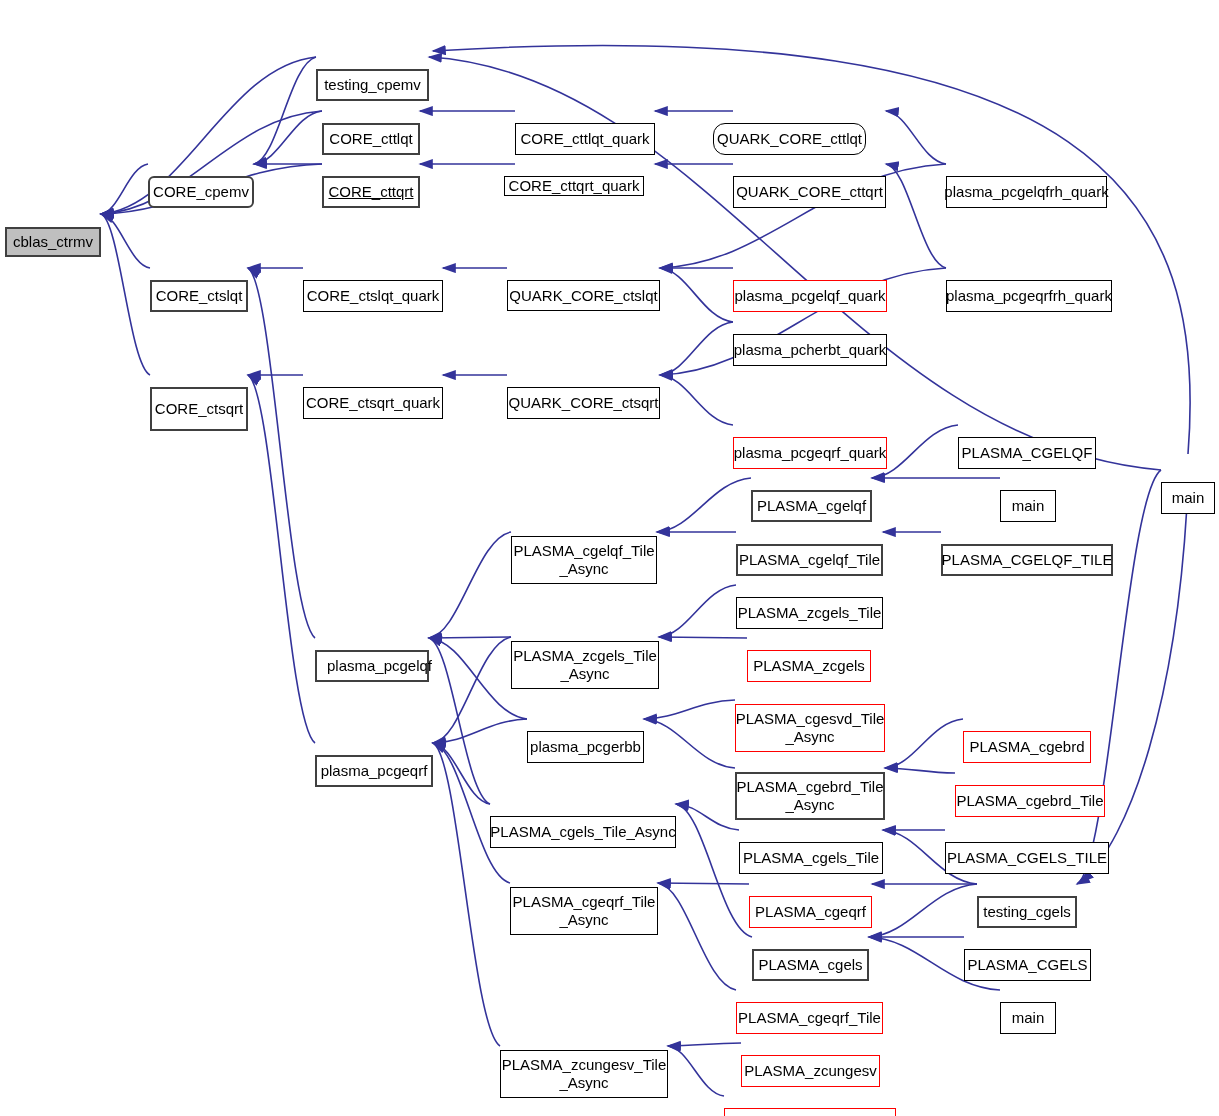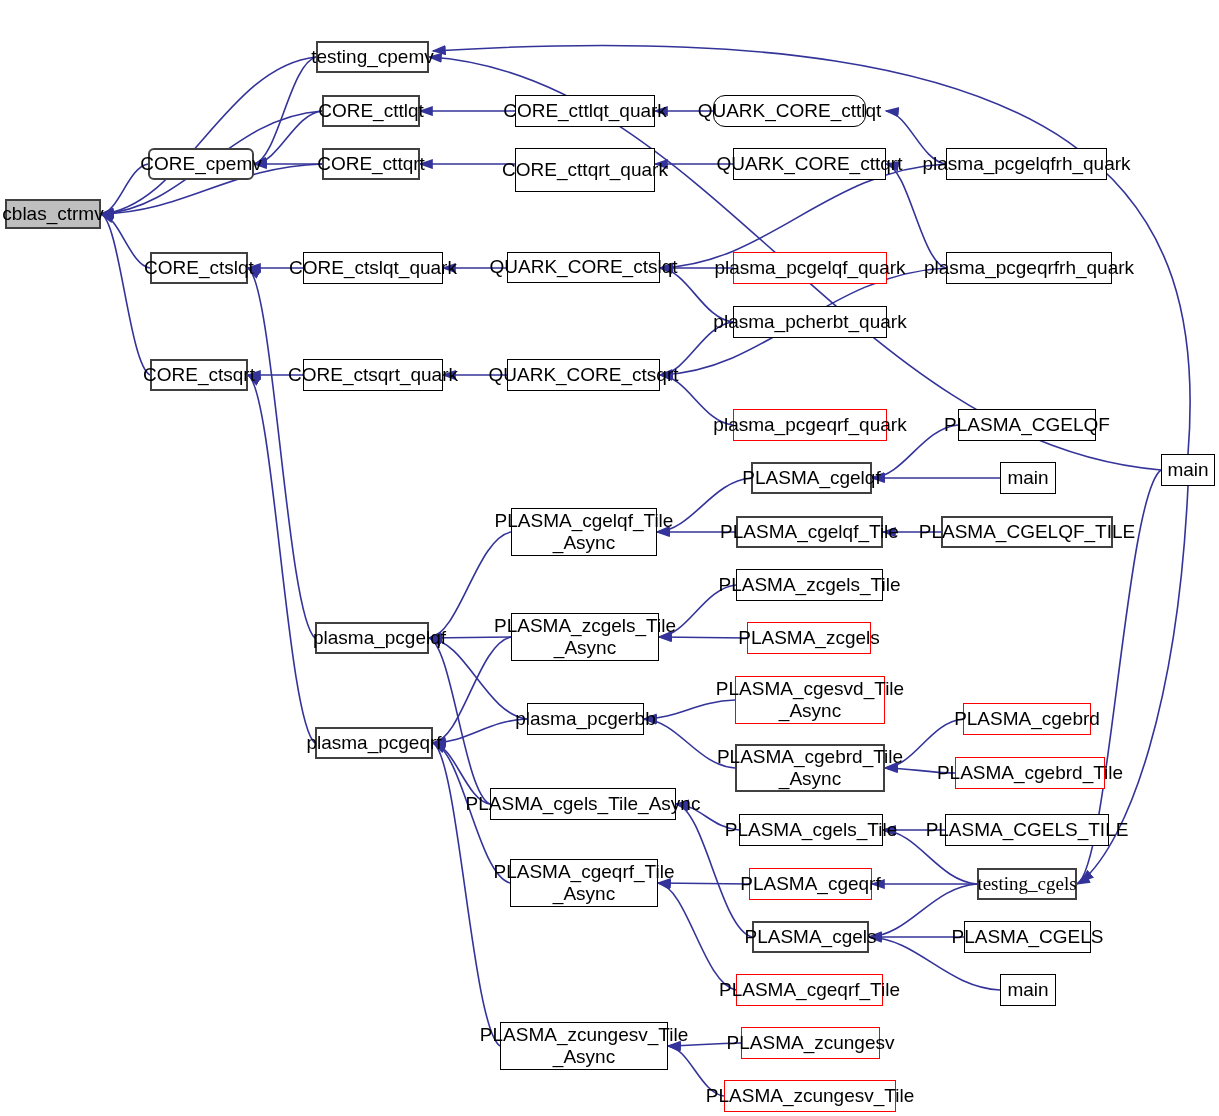--- a/index.html
+++ b/index.html
@@ -8,25 +8,26 @@
   #edges{position:absolute;left:0;top:0;width:1219px;height:1116px;}
   .node{
     position:absolute;
     box-sizing:border-box;
     display:flex;
     align-items:center;
     justify-content:center;
     text-align:center;
     background:#ffffff;
     border:1px solid #000000;
-    font-size:19px;
+    font-size:15px;
     line-height:1.18;
     color:#000000;
     white-space:pre-line;
     z-index:5;
+    margin-top:28px;
   }
   .node.thick{border:2px solid #404040;}
   .node.red{border:1px solid #ff0000;}
   .node.root{background:#bfbfbf;border:2px solid #404040;}
 </style>
 </head>
 <body>
 
 <div id="canvas">
   <svg id="edges" viewBox="0 0 1219 1116">
@@ -99,25 +100,25 @@
         <path d="M1161,470 C1125.72,494.84 1108.92,867.44 1077,884" marker-end="url(#ah)"></path>
         <path d="M1188,454 C1208,200 1100,10 433,51" marker-end="url(#ah)"></path>
         <path d="M1188,486 C1178,700 1130,840 1081,882" marker-end="url(#ah)"></path>
       </g>
   </svg>
   <div id="nodes">
       <div class="node root" style="left: 5px; top: 199px; width: 96px; height: 30px;"><span>cblas_ctrmv</span></div>
       <div class="node thick" style="left: 316px; top: 41px; width: 113px; height: 32px;"><span>testing_cpemv</span></div>
       <div class="node thick" style="left: 322px; top: 95px; width: 98px; height: 32px;"><span>CORE_cttlqt</span></div>
       <div class="node thick" style="left: 148px; top: 148px; width: 106px; height: 32px; border-radius: 6px;"><span>CORE_cpemv</span></div>
-      <div class="node thick" style="left: 322px; top: 148px; width: 98px; height: 32px;"><span>CORE_cttqrt</span></div>
+      <div class="node thick" style="left: 322px; top: 148px; width: 98px; height: 32px; text-decoration: underline;"><span>CORE_cttqrt</span></div>
       <div class="node thick" style="left: 150px; top: 252px; width: 98px; height: 32px;"><span>CORE_ctslqt</span></div>
-      <div class="node thick" style="left: 150px; top: 359px; width: 98px; height: 32px;"><span>CORE_ctsqrt</span></div>
+      <div class="node thick" style="left: 150px; top: 359px; width: 98px; height: 44px;"><span>CORE_ctsqrt</span></div>
       <div class="node " style="left: 515px; top: 95px; width: 140px; height: 32px;"><span>CORE_cttlqt_quark</span></div>
-      <div class="node " style="left: 515px; top: 148px; width: 140px; height: 44px;"><span>CORE_cttqrt_quark</span></div>
+      <div class="node " style="left: 504px; top: 148px; width: 140px; height: 20px;"><span>CORE_cttqrt_quark</span></div>
       <div class="node " style="left: 303px; top: 252px; width: 140px; height: 32px;"><span>CORE_ctslqt_quark</span></div>
       <div class="node " style="left: 303px; top: 359px; width: 140px; height: 32px;"><span>CORE_ctsqrt_quark</span></div>
       <div class="node " style="left: 713px; top: 95px; width: 153px; height: 32px; border-radius: 12px;"><span>QUARK_CORE_cttlqt</span></div>
       <div class="node " style="left: 733px; top: 148px; width: 153px; height: 32px;"><span>QUARK_CORE_cttqrt</span></div>
       <div class="node " style="left: 507px; top: 252px; width: 153px; height: 31px;"><span>QUARK_CORE_ctslqt</span></div>
       <div class="node " style="left: 507px; top: 359px; width: 153px; height: 32px;"><span>QUARK_CORE_ctsqrt</span></div>
       <div class="node red" style="left: 733px; top: 252px; width: 154px; height: 32px;"><span>plasma_pcgelqf_quark</span></div>
       <div class="node " style="left: 733px; top: 306px; width: 154px; height: 32px;"><span>plasma_pcherbt_quark</span></div>
       <div class="node red" style="left: 733px; top: 409px; width: 154px; height: 32px;"><span>plasma_pcgeqrf_quark</span></div>
       <div class="node " style="left: 946px; top: 148px; width: 161px; height: 32px;"><span>plasma_pcgelqfrh_quark</span></div>
@@ -141,21 +142,21 @@
       <div class="node thick" style="left: 735px; top: 744px; width: 150px; height: 48px;"><span>PLASMA_cgebrd_Tile
 _Async</span></div>
       <div class="node red" style="left: 955px; top: 757px; width: 150px; height: 32px;"><span>PLASMA_cgebrd_Tile</span></div>
       <div class="node thick" style="left: 315px; top: 727px; width: 118px; height: 32px;"><span>plasma_pcgeqrf</span></div>
       <div class="node " style="left: 490px; top: 788px; width: 186px; height: 32px;"><span>PLASMA_cgels_Tile_Async</span></div>
       <div class="node " style="left: 739px; top: 814px; width: 144px; height: 32px;"><span>PLASMA_cgels_Tile</span></div>
       <div class="node " style="left: 945px; top: 814px; width: 164px; height: 32px;"><span>PLASMA_CGELS_TILE</span></div>
       <div class="node " style="left: 510px; top: 859px; width: 148px; height: 48px;"><span>PLASMA_cgeqrf_Tile
 _Async</span></div>
       <div class="node red" style="left: 749px; top: 868px; width: 123px; height: 32px;"><span>PLASMA_cgeqrf</span></div>
-      <div class="node thick" style="left: 977px; top: 868px; width: 100px; height: 32px; font-family: Liberation Serif, serif;"><span>testing_cgels</span></div>
+      <div class="node thick" style="left: 977px; top: 868px; width: 100px; height: 32px;"><span>testing_cgels</span></div>
       <div class="node thick" style="left: 752px; top: 921px; width: 117px; height: 32px;"><span>PLASMA_cgels</span></div>
       <div class="node " style="left: 964px; top: 921px; width: 127px; height: 32px;"><span>PLASMA_CGELS</span></div>
       <div class="node red" style="left: 736px; top: 974px; width: 147px; height: 32px;"><span>PLASMA_cgeqrf_Tile</span></div>
       <div class="node " style="left: 1000px; top: 974px; width: 56px; height: 32px;"><span>main</span></div>
       <div class="node " style="left: 500px; top: 1022px; width: 168px; height: 48px;"><span>PLASMA_zcungesv_Tile
 _Async</span></div>
       <div class="node red" style="left: 741px; top: 1027px; width: 139px; height: 32px;"><span>PLASMA_zcungesv</span></div>
       <div class="node red" style="left: 724px; top: 1080px; width: 172px; height: 32px;"><span>PLASMA_zcungesv_Tile</span></div>
       <div class="node " style="left: 1161px; top: 454px; width: 54px; height: 32px;"><span>main</span></div>
     </div>

